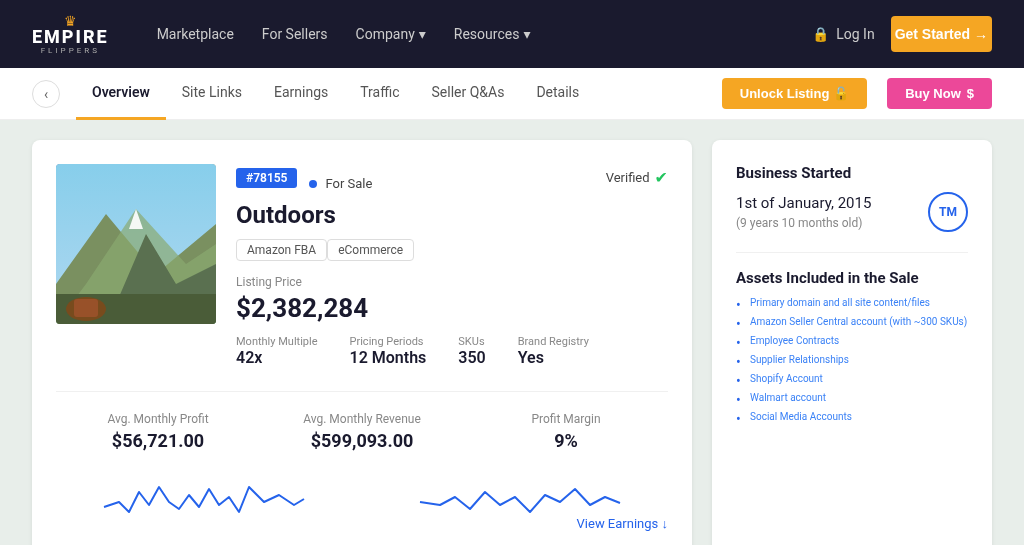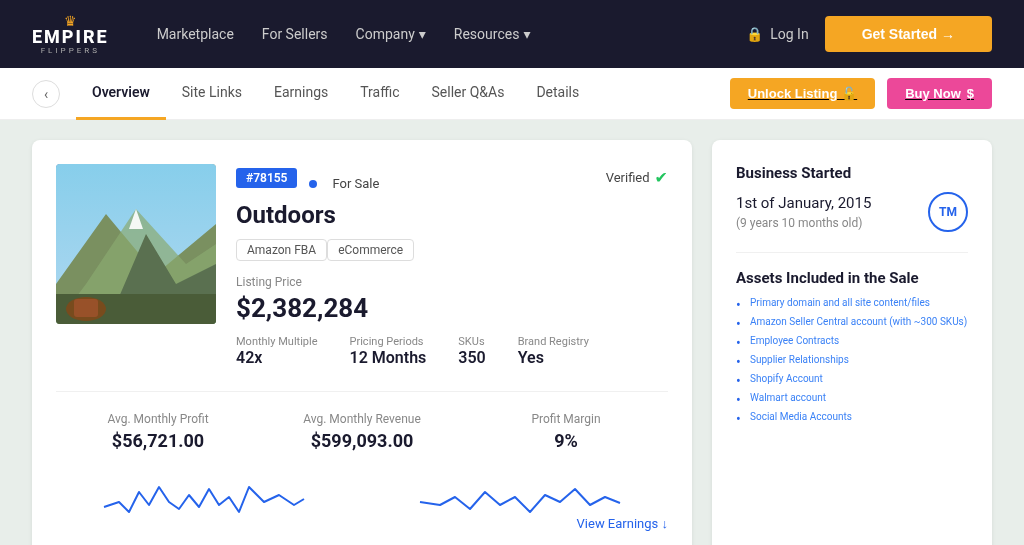--- a/index.html
+++ b/index.html
@@ -59,21 +59,21 @@
       font-size: 14px;
       cursor: pointer;
       display: flex;
       align-items: center;
       gap: 6px;
     }
     .get-started-btn {
       background: #f5a623;
       color: #fff;
       border: none;
-      padding: 10px 37px;
+      padding: 10px 4px;
       border-radius: 4px;
       font-size: 14px;
       font-weight: 600;
       cursor: pointer;
       display: flex;
       align-items: center;
       gap: 6px;
     }
 
     
@@ -115,22 +115,21 @@
       cursor: pointer;
       border-bottom: 3px solid transparent;
     }
     .tab.active {
       color: #1a1a2e;
       font-weight: 600;
       border-bottom: 3px solid #f5a623;
     }
     .subnav-right {
       display: flex;
-      gap: 12px;
-      text-decoration: underline;
+      gap: 20px;
     }
     .unlock-btn {
       background: #f5a623;
       color: #fff;
       border: none;
       padding: 8px 18px;
       border-radius: 4px;
       font-size: 13px;
       font-weight: 600;
       cursor: pointer;
@@ -196,21 +195,21 @@
       background: #2563eb;
       color: #fff;
       font-size: 12px;
       font-weight: 600;
       padding: 3px 10px;
       border-radius: 3px;
     }
     .badge-status {
       display: flex;
       align-items: center;
-      gap: 15px;
+      gap: 8px;
       font-size: 13px;
       color: #444;
       margin-top: 12px;
     }
     .dot-blue { width: 8px; height: 8px; background: #2563eb; border-radius: 50%; }
     .badge-verified {
       margin-left: auto;
       display: flex;
       align-items: center;
       gap: 5px;

